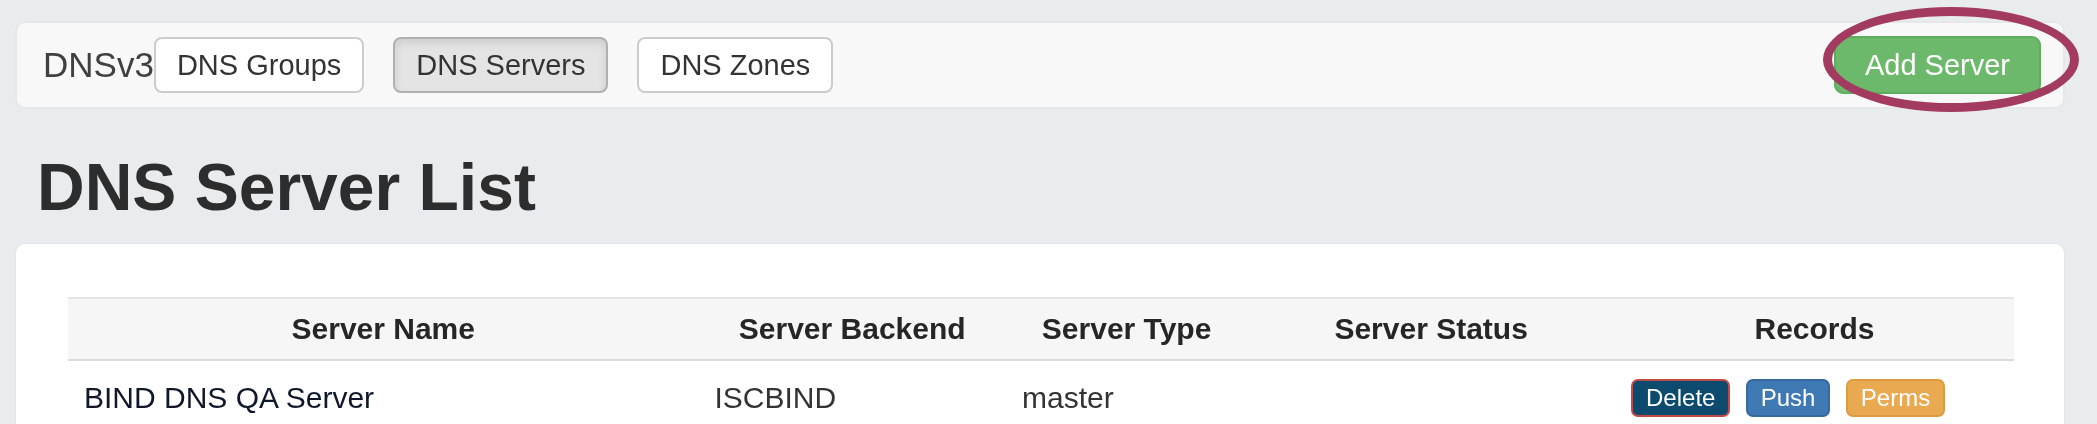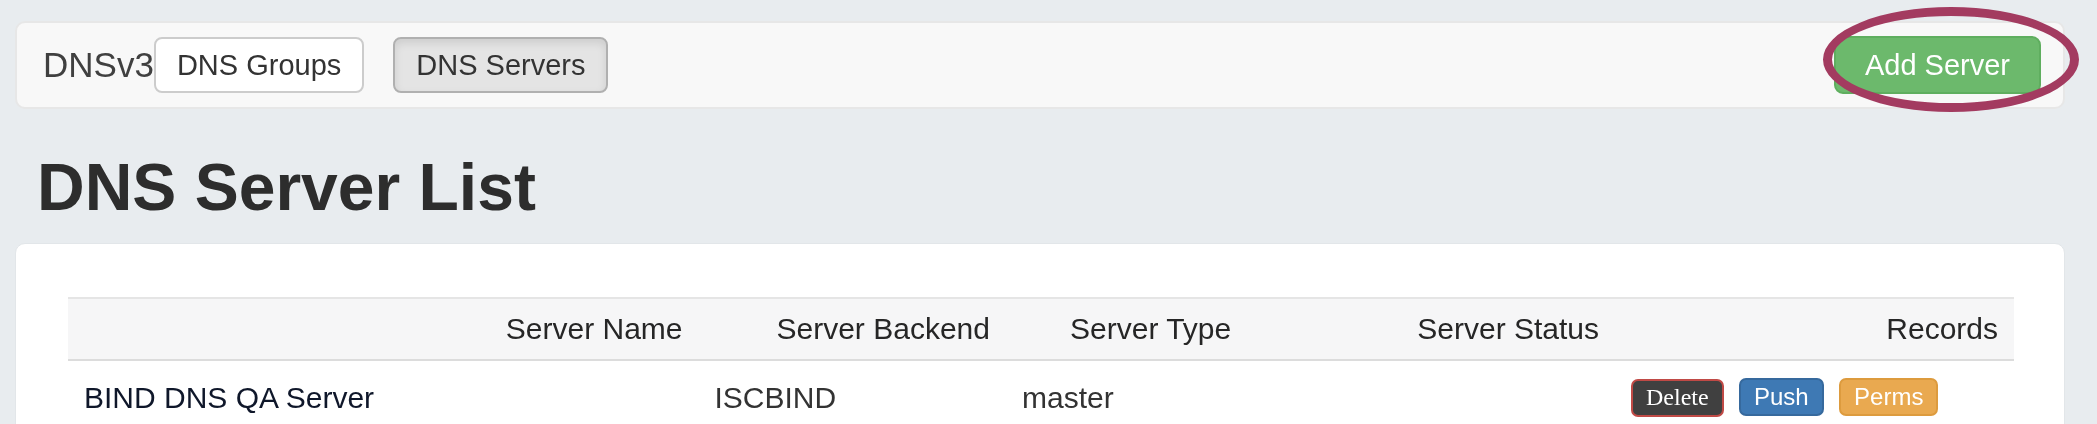--- a/index.html
+++ b/index.html
@@ -97,23 +97,23 @@
     width:1946px;
     border-collapse:collapse;
     table-layout:fixed;
   }
   .server-table th {
     background:#f6f6f7;
     border-top:2px solid #e5e5e5;
     border-bottom:2px solid #dcdcdc;
     height:62px;
     padding:0 16px;
-    text-align:right;
+    text-align:center;
     font-size:30px;
-    font-weight:normal;
+    font-weight:bold;
     color:#262626;
     white-space:nowrap;
   }
   .server-table td {
     height:74px;
     padding:0 16px;
     vertical-align:middle;
     font-size:30px;
     color:#333;
     white-space:nowrap;
@@ -126,32 +126,33 @@
     padding:0 13px;
     margin-right:7px;
     font-family:inherit;
     font-size:24px;
     color:#ffffff;
     border-radius:7px;
     border:2px solid transparent;
     cursor:pointer;
     white-space:nowrap;
   }
-  .abtn.delete { background:#404040; border-color:#c04a46;font-family:Liberation Serif, serif; }
+  .abtn.delete { background:#0c4a6e; border-color:#c04a46; }
   .abtn.push   { background:#3e79b4; border-color:#36699d; }
   .abtn.perms  { background:#e9a950; border-color:#dd9b3e; }
 </style>
 </head>
 <body>
 
 <nav class="navbar">
   <span class="brand">DNSv3</span>
   <div class="tabs">
     <button class="tab">DNS Groups</button>
     <button class="tab active">DNS Servers</button>
+    <button class="tab">DNS Zones</button>
   </div>
   <button class="add-server">Add Server</button>
 </nav>
 
 <div class="annotation-ellipse"></div>
 
 <h2 class="page-title">DNS Server List</h2>
 
 <div class="card">
   <table class="server-table">

